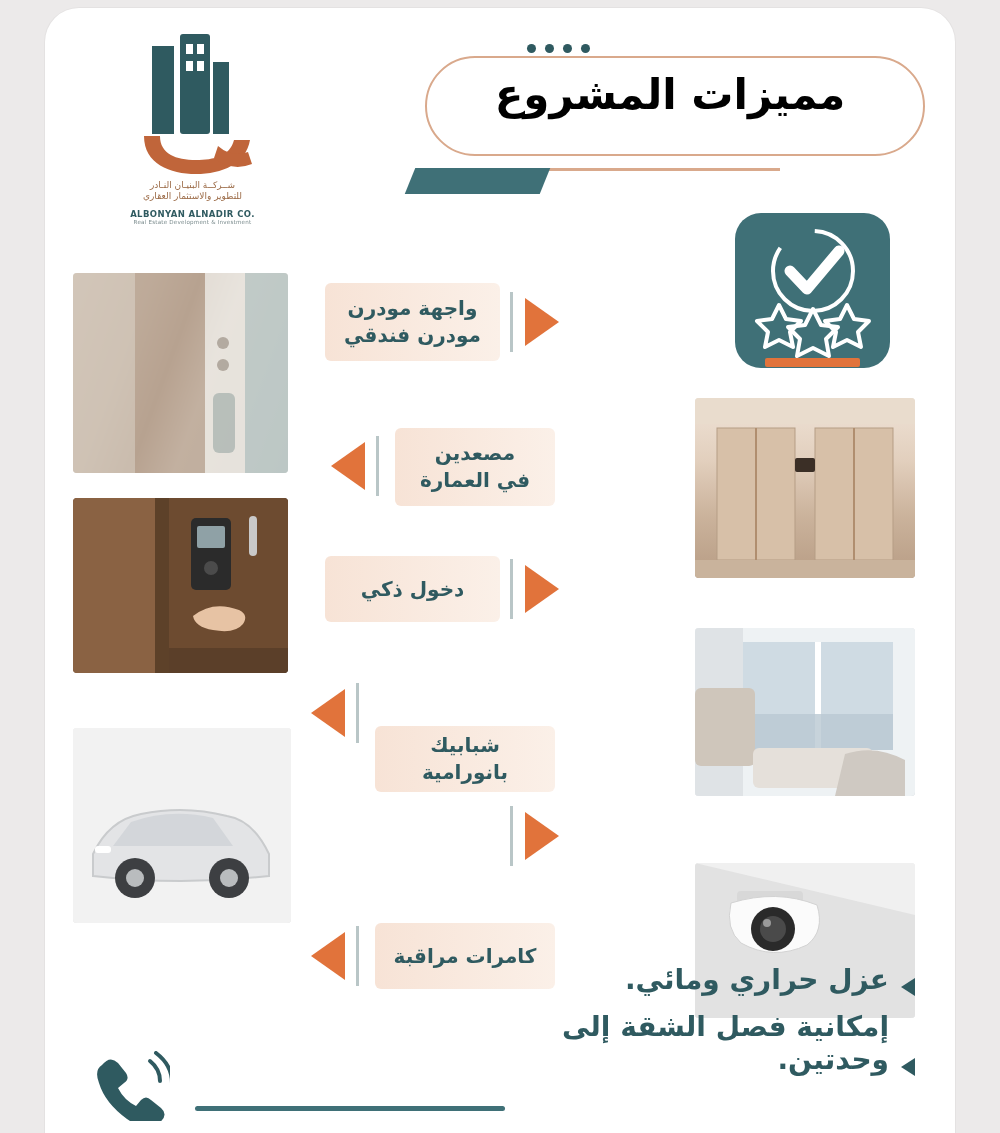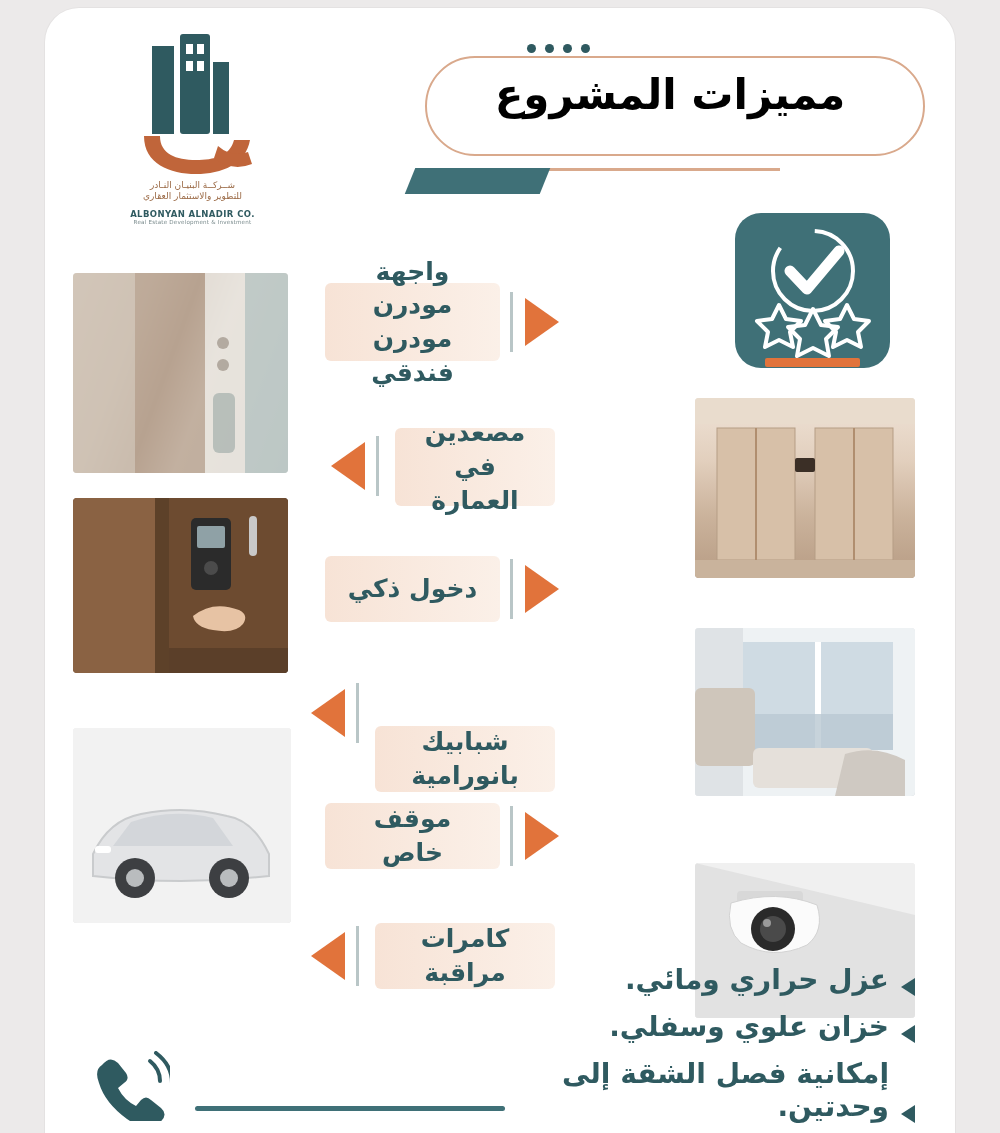--- a/index.html
+++ b/index.html
@@ -73,21 +73,21 @@
     background:#3f7077;border-radius:26px;
   }
   .badge-bar{
     position:absolute;right:95px;top:350px;width:95px;height:9px;background:#e1733b;border-radius:2px;
   }
   .label{
     position:absolute;
     background:linear-gradient(90deg,#f7e3d6 0%,#fbf0e8 100%);
     border-radius:6px;
     display:flex;align-items:center;justify-content:center;
-    color:#2f5a60;font-size:25px;font-weight:bold;line-height:1.35;
+    color:#2f5a60;font-size:20px;font-weight:bold;line-height:1.35;
     text-align:center;direction:rtl;
     box-sizing:border-box;padding:6px 15px;
   }
   .tri{position:absolute;width:0;height:0;}
   .tri.left{border-top:24px solid transparent;border-bottom:24px solid transparent;border-right:34px solid #e1733b;}
   .tri.right{border-top:24px solid transparent;border-bottom:24px solid transparent;border-left:34px solid #e1733b;}
   .divider{position:absolute;width:3px;height:60px;background:#b9c6c7;}
 
   .photo{position:absolute;overflow:hidden;background:#ddd;}
   .photo .inner{position:absolute;left:0;top:0;right:0;bottom:0;}
@@ -259,23 +259,20 @@
         <path d="M20 126 q16 -34 48 -40 q44 -9 86 2 q26 4 42 38 l0 22 q-88 10 -176 0 z" fill="#e3e4e6" stroke="#c9cbcd" stroke-width="2"></path>
         <path d="M58 94 q40 -14 82 -4 l20 28 l-120 0 z" fill="#d3d6da"></path>
         <circle cx="62" cy="150" r="20" fill="#3d3f42"></circle>
           <circle cx="62" cy="150" r="9" fill="#b9bcbe"></circle>
         <circle cx="156" cy="150" r="20" fill="#3d3f42"></circle>
           <circle cx="156" cy="150" r="9" fill="#b9bcbe"></circle>
         <rect x="22" y="118" width="16" height="7" rx="3" fill="#ffffff"></rect>
       </svg>
     </div>
 
-    <div class="label" style="right:455px;top:795px;width:175px;height:66px;">
-      <span>موقف خاص</span>
-    </div>
     <div class="divider" style="right:442px;top:798px;"></div>
     <div class="tri right" style="right:396px;top:804px;"></div>
 
     <div class="photo" style="right:40px;top:855px;width:220px;height:155px;border-radius:4px;">
       <div class="inner p-cam"></div>
       <svg width="220" height="155" viewBox="0 0 220 155" style="position:absolute;left:0;top:0">
         <rect x="0" y="0" width="220" height="155" fill="#f0f0f0"></rect>
         <path d="M0 0 L220 52 L220 155 L0 155 Z" fill="#e2e2e2"></path>
         <rect x="42" y="28" width="66" height="12" rx="4" fill="#d8d8d8"></rect>
         <path d="M36 40 q46 -14 86 2 q8 26 -10 40 q-34 16 -66 -2 q-16 -14 -10 -40z" fill="#fbfbfb" stroke="#d2d2d2"></path>
@@ -291,24 +288,20 @@
     <div class="divider" style="right:596px;top:918px;"></div>
     <div class="tri left" style="right:610px;top:924px;"></div>
 
     <div class="bullets">
       <div class="bullet">
         <span class="b-tri"></span>
         <span>عزل حراري ومائي.</span>
       </div>
       <div class="bullet">
         <span class="b-tri"></span>
-        <span>خزان علوي وسفلي.</span>
-      </div>
-      <div class="bullet">
-        <span class="b-tri"></span>
         <span>إمكانية فصل الشقة إلى وحدتين.</span>
       </div>
     </div>
 
     <div class="phone">
       <svg width="80" height="70" viewBox="0 0 80 70">
         <path d="M12 14 q8 -10 16 -2 l8 10 q4 6 -2 10 l-6 5 q6 12 18 18 l5 -6 q5 -5 10 0 l10 8 q8 7 -2 15 q-12 10 -32 -4 q-22 -16 -28 -36 q-5 -13 3 -18z" fill="#2f5a60"></path>
         <path d="M60 10 q10 8 10 20" fill="none" stroke="#2f5a60" stroke-width="4" stroke-linecap="round"></path>
         <path d="M66 2 q16 12 16 30" fill="none" stroke="#2f5a60" stroke-width="4" stroke-linecap="round"></path>
       </svg>

